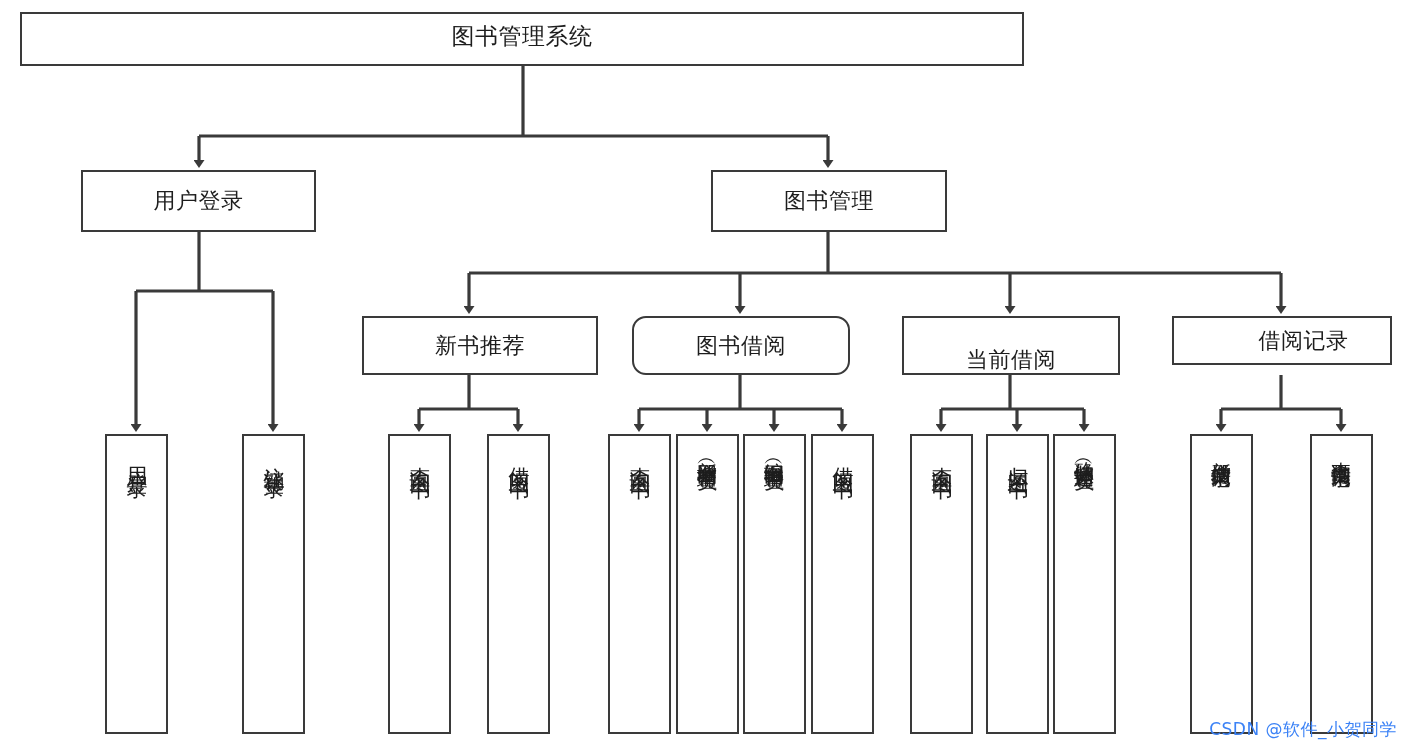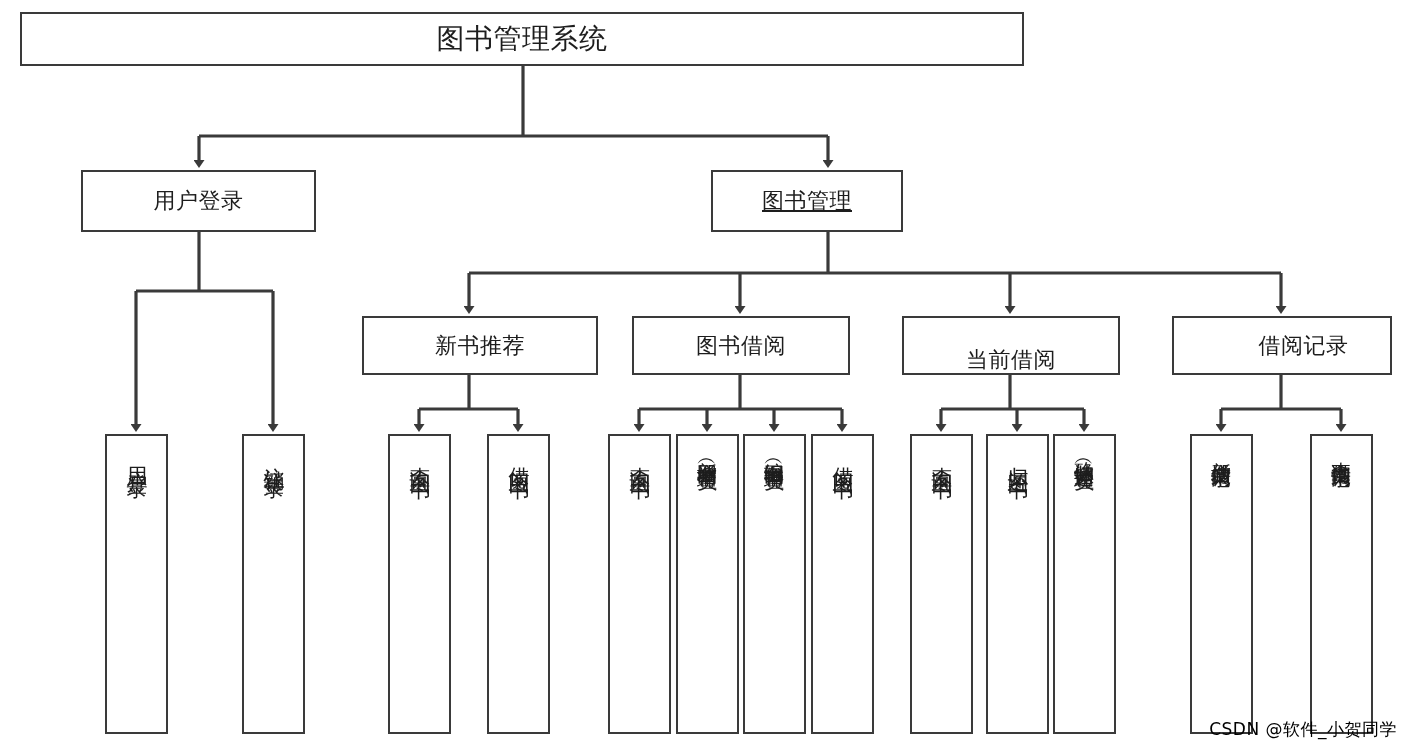--- a/index.html
+++ b/index.html
@@ -42,21 +42,22 @@
     text-align: center;
     line-height: 1.18;
     letter-spacing: 0.5px;
   }
   
   .node.horiz .label {
     font-size: 22px;
     white-space: nowrap;
   }
   .node.root .label {
-    font-size: 28px;
+    font-size: 23px;
+    font-family: Liberation Mono, monospace;
   }
   
   .node.vert {
     align-items: flex-start;
     padding-top: 14px;
   }
   .node.vert .label {
     writing-mode: vertical-rl;
     text-orientation: upright;
     font-size: 21px;
@@ -69,21 +70,21 @@
   }
   .node.vert.tall .label {
     font-size: 20px;
     letter-spacing: 1.5px;
   }
   .watermark {
     position: absolute;
     right: 8px;
     bottom: 6px;
     font-size: 17px;
-    color: #000000;
+    color: #3b82f6;
     letter-spacing: 0.5px;
     white-space: nowrap;
     z-index: 3;
     font-family: "DejaVu Sans", "Liberation Sans", sans-serif;
   }
 </style>
 </head>
 <body>
 
 <div id="canvas">
@@ -138,34 +139,34 @@
     </g>
   </svg>
 
   <div class="node horiz root" style="left:20px; top:12px; width:1004px; height:54px;">
     <span class="label">图书管理系统</span>
   </div>
 
   <div class="node horiz" style="left:81px; top:170px; width:235px; height:62px;">
     <span class="label">用户登录</span>
   </div>
-  <div class="node horiz" style="left:711px; top:170px; width:192px; height:62px;text-decoration:underline;">
+  <div class="node horiz" style="left:711px; top:170px; width:236px; height:62px;">
     <span class="label">图书管理</span>
   </div>
 
   <div class="node horiz" style="left:362px; top:316px; width:236px; height:59px;">
     <span class="label">新书推荐</span>
   </div>
-  <div class="node horiz" style="left:632px; top:316px; width:218px; height:59px;">
+  <div class="node horiz" style="left:632px; top:316px; width:218px; height:59px;border-radius:14px;">
     <span class="label">图书借阅</span>
   </div>
   <div class="node horiz" style="left:902px; top:316px; width:218px; height:59px;align-items:flex-end;">
     <span class="label">当前借阅</span>
   </div>
-  <div class="node horiz" style="left:1172px; top:316px; width:220px; height:59px;padding-left:43px;">
+  <div class="node horiz" style="left:1172px; top:316px; width:220px; height:49px;padding-left:43px;">
     <span class="label">借阅记录</span>
   </div>
 
   <div class="node vert" style="left:105px; top:434px; width:63px; height:300px;">
     <span class="label">用户登录</span>
   </div>
   <div class="node vert" style="left:242px; top:434px; width:63px; height:300px;">
     <span class="label">注销登录</span>
   </div>
 

